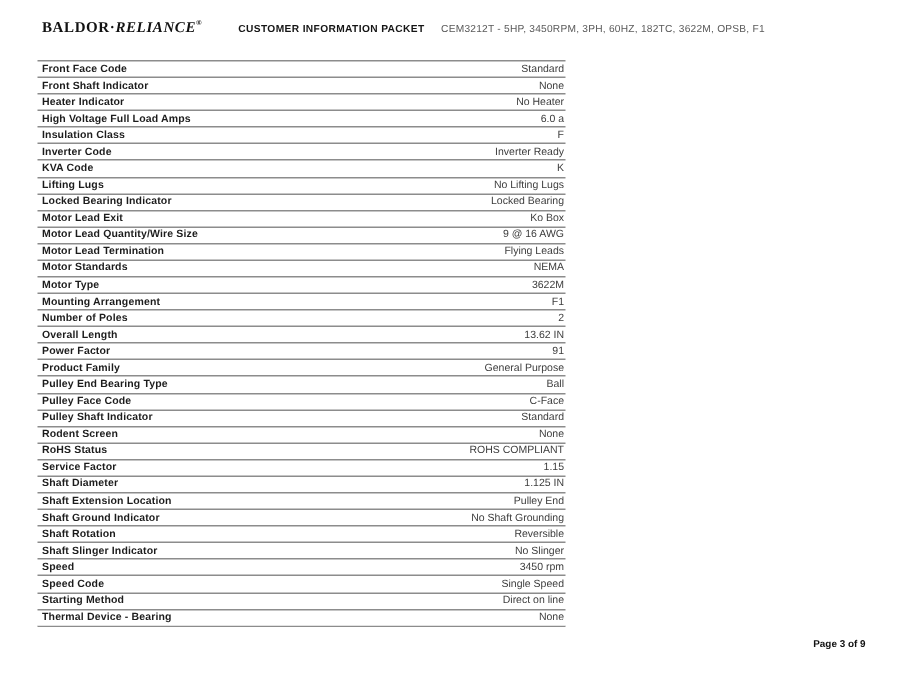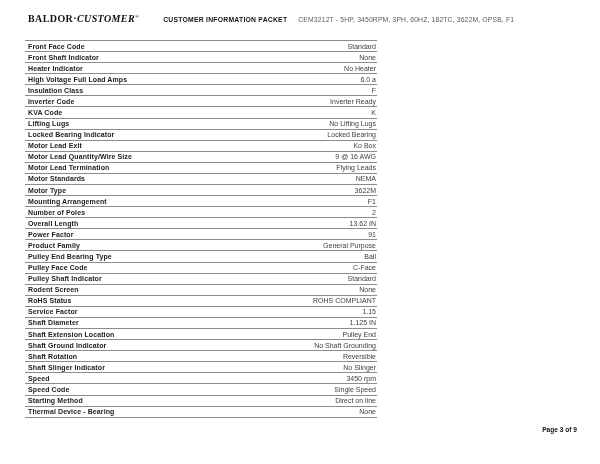--- a/index.html
+++ b/index.html
@@ -90,21 +90,21 @@
     color: #111111;
   }
 </style>
 </head>
 <body>
 
 <div class="page">
 
   <div class="header">
     <span class="logo">
-      <span class="brand-left">BALDOR</span><span>·</span><span class="brand-right">CUSTOMER</span><span class="reg">®</span>
+      <span class="brand-left">BALDOR</span><span>·</span><span class="brand-right">RELIANCE</span><span class="reg">®</span>
     </span>
     <span class="cip-title">CUSTOMER INFORMATION PACKET</span>
     <span class="spec-line">CEM3212T - 5HP, 3450RPM, 3PH, 60HZ, 182TC, 3622M, OPSB, F1</span>
   </div>
 
   <div class="spec-table">
   <div class="spec-row">
     <span class="row-label">Front Face Code</span>
     <span class="row-value">Standard</span>
   </div>

